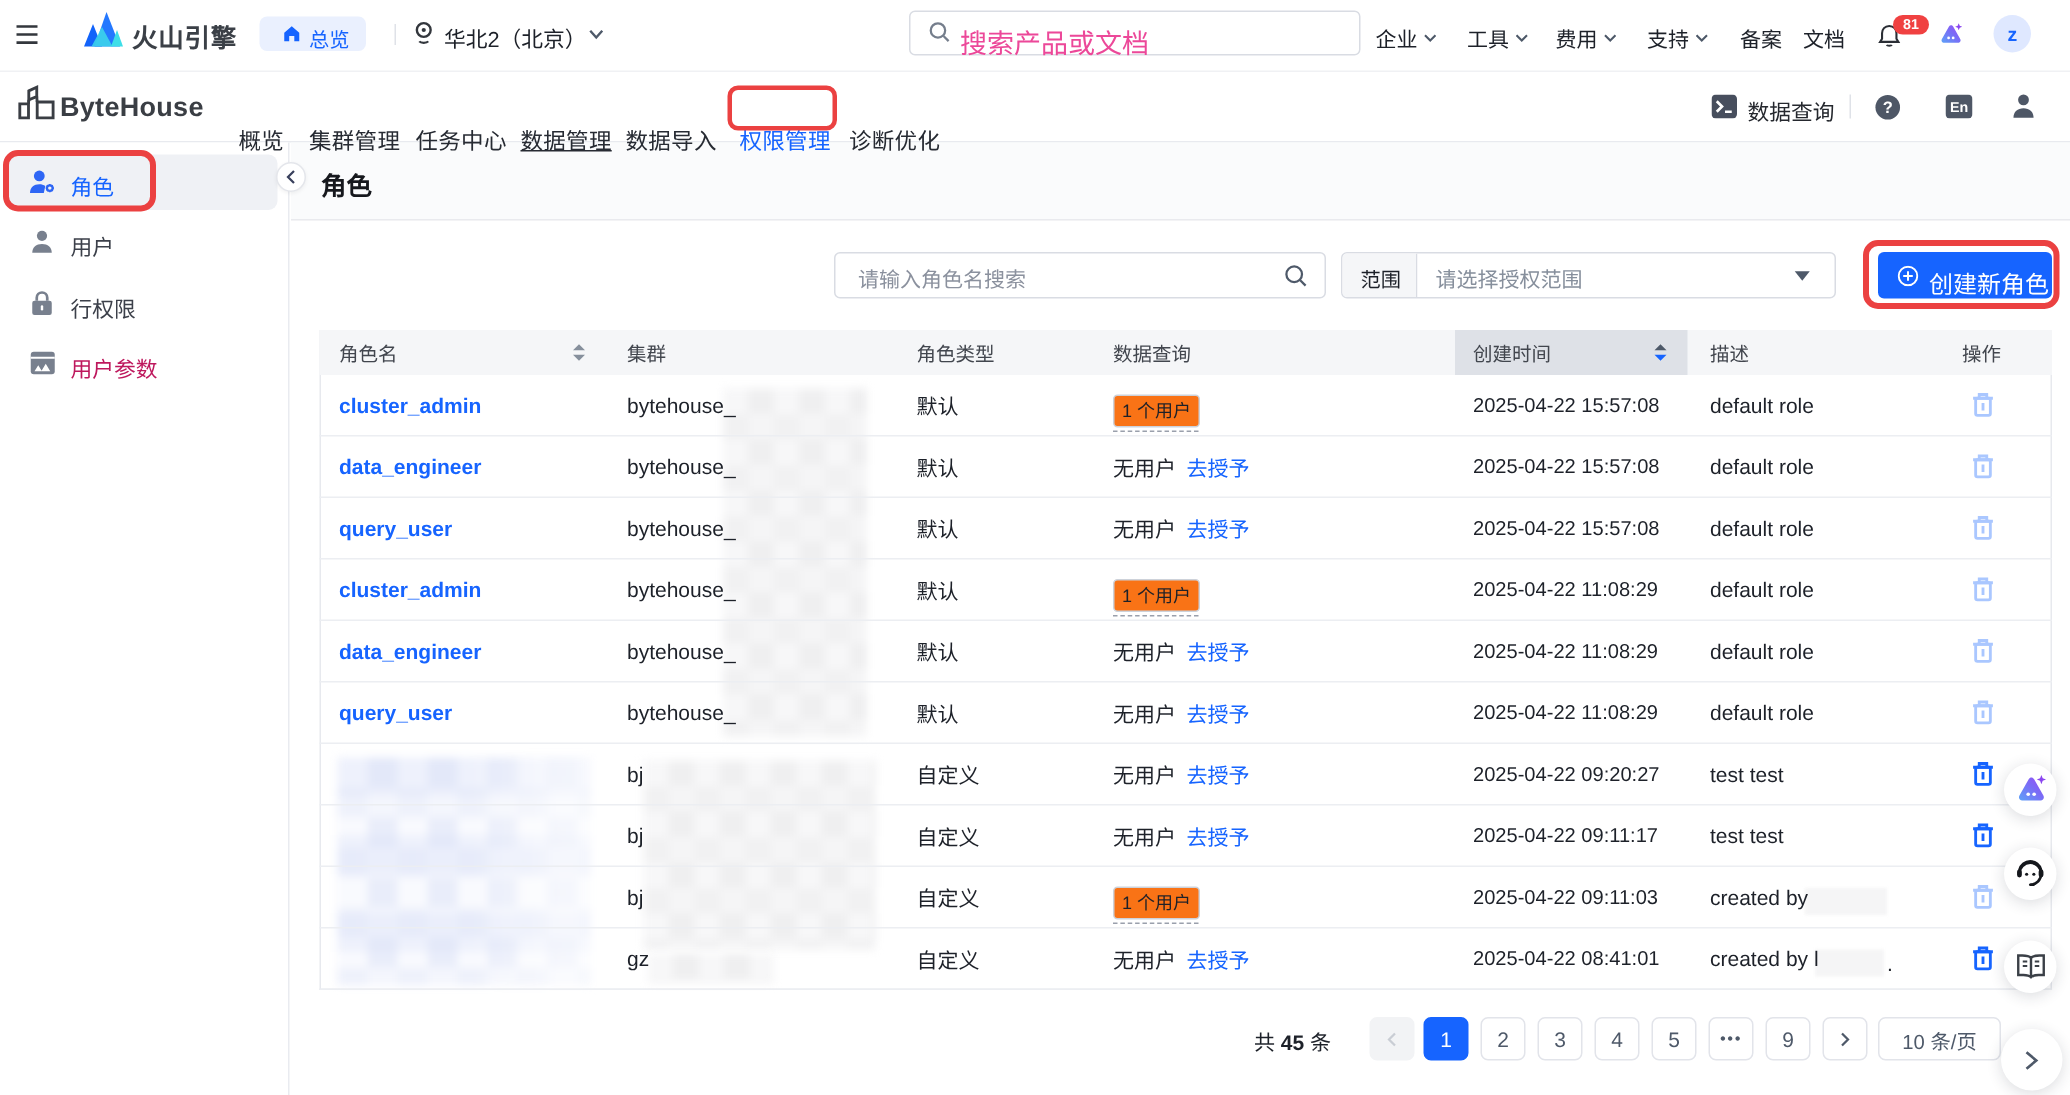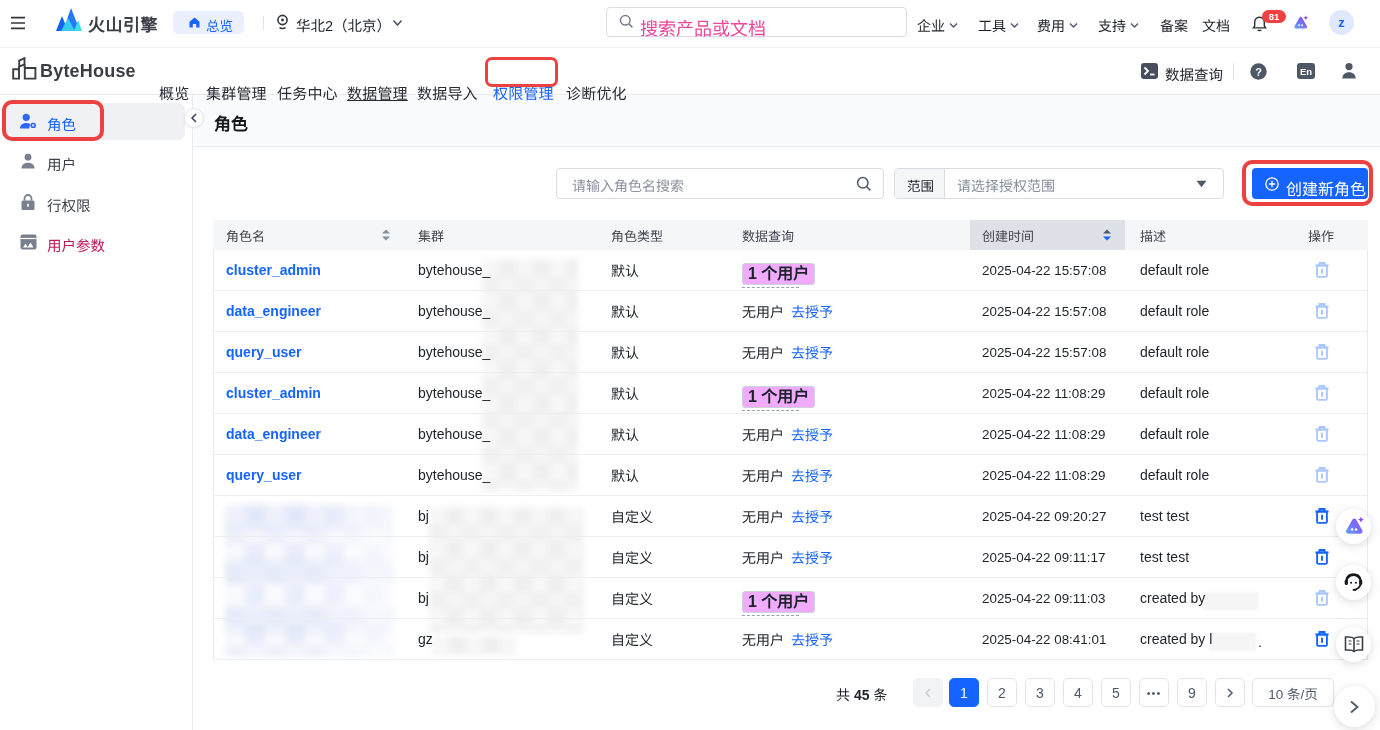--- a/index.html
+++ b/index.html
@@ -20,21 +20,21 @@
   .carret { position:absolute; top:21px; width:9px; height:9px; }
 
   
   #tablebox { position:absolute; left:213px; top:220px; width:1155px; height:440px; border:1px solid #e7e9ee; border-top:none; }
   #thead { position:absolute; left:213px; top:220px; width:1155px; height:30px; background:#f5f6f8; font-size:13px; color:#42464e; }
   .trow { position:absolute; left:213px; width:1155px; height:41px; border-bottom:1px solid #eceef2; font-size:14px; }
   .cell { position:absolute; top:50%; transform:translateY(-50%); white-space:nowrap; }
   .link { color:#1664ff; font-weight:bold; }
   .blue { color:#1664ff; }
   .chipwrap { position:absolute; left:529px; top:13px; }
-  .chip { display:inline-block; border:1px solid #cdd2da; border-radius:3px; padding:0 5px; line-height:20px; height:22px; font-size:16px; font-weight:bold; color:#1d2129; background:#f0abfc; }
+  .chip { display:inline-block; border:1px solid #cdd2da; border-radius:3px; padding:0 5px; line-height:20px; height:22px; font-size:12px; font-weight:normal; color:#1d2129; background:#f97316; }
   .chipdash { border-bottom:1px dashed #9aa0ac; height:3px; width:57px; }
   .trash { position:absolute; left:1096px; top:50%; transform:translateY(-50%); width:26px; display:flex; justify-content:center; }
 
   
   .pgbtn { position:absolute; top:678px; height:29px; width:30px; border:1px solid #e2e4ea; border-radius:5px; background:#fff; color:#4e5969; font-size:14px; display:flex; align-items:center; justify-content:center; }
 
   
   .redbox { position:absolute; border:4px solid #eb4141; border-radius:10px; }
 
   

